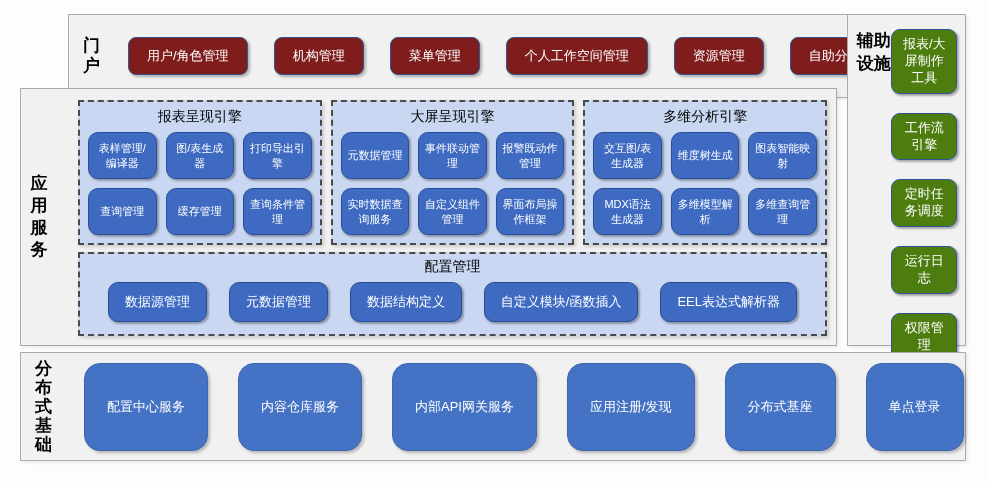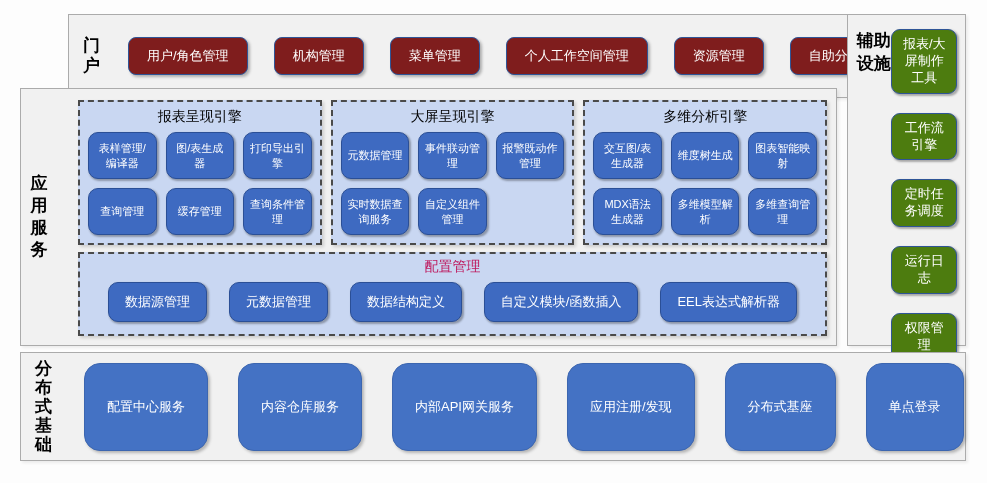--- a/index.html
+++ b/index.html
@@ -46,21 +46,21 @@
   .engine-grid { flex:1; display:grid; grid-template-columns:repeat(3,1fr); grid-auto-rows:1fr; gap:9px; }
   .node {
     background:#3e6ac1; border:1.5px solid #2b4f96; border-radius:10px;
     font-size:11px; display:flex; align-items:center; justify-content:center;
     line-height:1.28; padding:2px 5px; box-shadow:1.5px 1.5px 2px rgba(0,0,0,0.3);
   }
   .config {
     height:84px; background:#c9d7f2; border:2px dashed #4a4a4a; position:relative;
     box-sizing:border-box; padding:25px 28px 10px; box-shadow:2px 2px 3px rgba(0,0,0,0.15);
   }
-  .config-title { position:absolute; top:4px; left:0; right:0; text-align:center; font-size:14px; color:#be185d; }
+  .config-title { position:absolute; top:4px; left:0; right:0; text-align:center; font-size:14px; color:#000000; }
   .config-row { display:flex; justify-content:space-between; align-items:center; height:100%; }
   .btn-config {
     background:#3e6ac1; border:1.5px solid #2b4f96; border-radius:10px;
     font-size:13px; padding:10px 16px; white-space:nowrap;
     box-shadow:1.5px 1.5px 2px rgba(0,0,0,0.3);
     display:flex; align-items:center; justify-content:center;
   }
 
   .aux-header { text-align:center; font-weight:bold; font-size:17px; padding:8px 0 4px; color:#000; }
   .aux-col { display:flex; flex-direction:column; gap:19px; margin-top:8px; }
@@ -110,20 +110,21 @@
             </div>
         </div>
         <div class="engine">
           <div class="engine-title">大屏呈现引擎</div>
           <div class="engine-grid">
               <div class="node">元数据管理</div>
               <div class="node">事件联动管理</div>
               <div class="node">报警既动作管理</div>
               <div class="node">实时数据查询服务</div>
               <div class="node">自定义组件管理</div>
+              <div class="node">界面布局操作框架</div>
             </div>
         </div>
         <div class="engine">
           <div class="engine-title">多维分析引擎</div>
           <div class="engine-grid">
               <div class="node">交互图/表生成器</div>
               <div class="node">维度树生成</div>
               <div class="node">图表智能映射</div>
               <div class="node">MDX语法生成器</div>
               <div class="node">多维模型解析</div>

